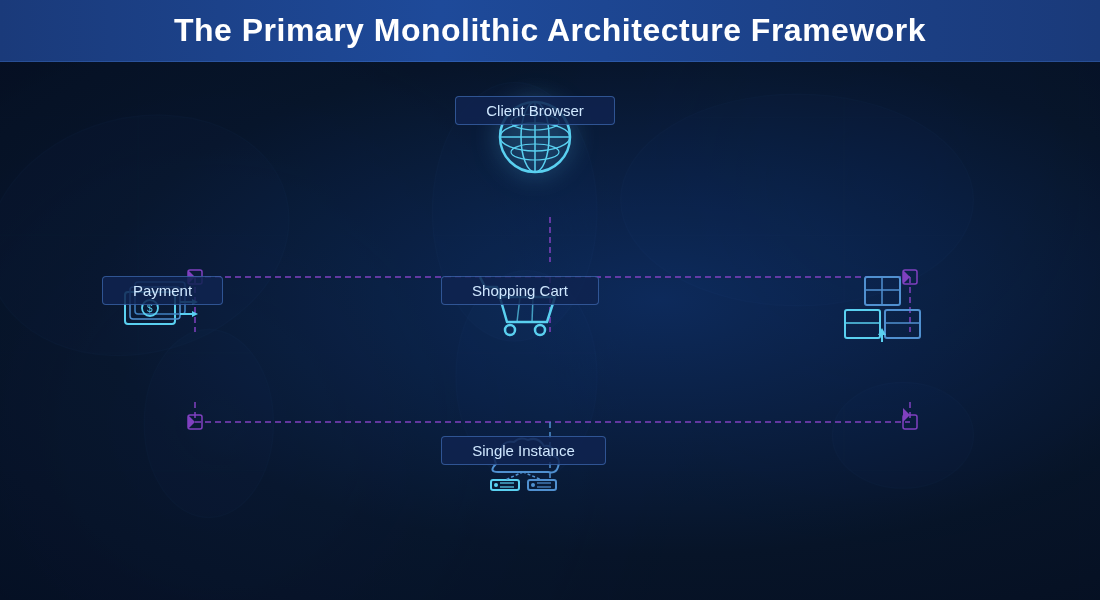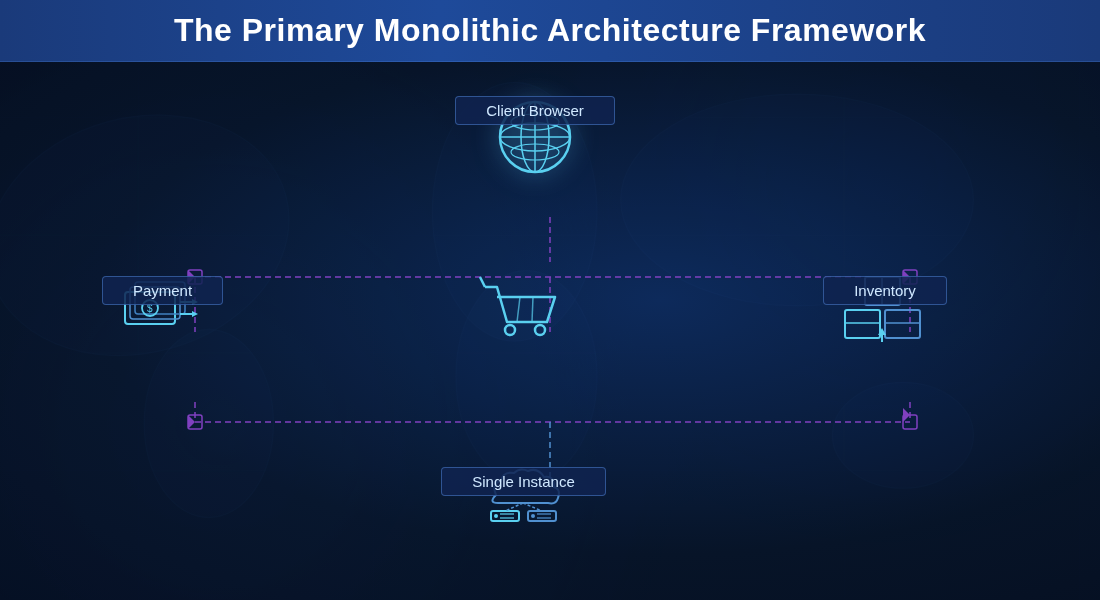--- a/index.html
+++ b/index.html
@@ -227,43 +227,43 @@
       <polyline points="10,15 22,15 32,50 72,50 80,25 22,25" fill="none" stroke="#5ad0f0" stroke-width="2.5" stroke-linejoin="round"></polyline>
 
       <line x1="10" y1="15" x2="5" y2="5" stroke="#5ad0f0" stroke-width="2.5"></line>
 
       <circle cx="35" cy="58" r="5" fill="none" stroke="#5ad0f0" stroke-width="2.5"></circle>
       <circle cx="65" cy="58" r="5" fill="none" stroke="#5ad0f0" stroke-width="2.5"></circle>
 
       <line x1="45" y1="25" x2="42" y2="50" stroke="#5ad0f0" stroke-width="1.5" opacity="0.7"></line>
       <line x1="58" y1="25" x2="57" y2="50" stroke="#5ad0f0" stroke-width="1.5" opacity="0.7"></line>
     </svg>
+    <div class="label" style="margin-top: 4px;">Shopping Cart</div>
   </div>
 
   <div class="icon-container" style="left: 840px; top: 210px; align-items: center;">
 
     <svg width="90" height="80" viewBox="0 0 90 80">
 
       <rect x="25" y="5" width="35" height="28" rx="2" fill="none" stroke="#5090d0" stroke-width="2"></rect>
       <line x1="25" y1="18" x2="60" y2="18" stroke="#5090d0" stroke-width="1.5"></line>
       <line x1="42" y1="5" x2="42" y2="33" stroke="#5090d0" stroke-width="1.5"></line>
 
       <rect x="5" y="38" width="35" height="28" rx="2" fill="none" stroke="#5ad0f0" stroke-width="2"></rect>
       <line x1="5" y1="51" x2="40" y2="51" stroke="#5ad0f0" stroke-width="1.5"></line>
 
       <rect x="45" y="38" width="35" height="28" rx="2" fill="none" stroke="#5090d0" stroke-width="2"></rect>
       <line x1="45" y1="51" x2="80" y2="51" stroke="#5090d0" stroke-width="1.5"></line>
 
       <line x1="42" y1="60" x2="42" y2="70" stroke="#5ad0f0" stroke-width="2"></line>
       <polygon points="38,63 42,56 46,63" fill="#5ad0f0"></polygon>
     </svg>
-    <div class="label" style="margin-top: 4px;">Inventory</div>
-  </div>
-
-  <div class="icon-container" style="left: 476px; top: 401px; align-items: center;">
+  </div>
+
+  <div class="icon-container" style="left: 476px; top: 370px; align-items: center;">
 
     <svg width="95" height="75" viewBox="0 0 95 75">
 
       <path d="M20,32 Q15,20 25,18 Q27,8 38,10 Q44,4 52,8 Q62,4 68,14 Q78,12 78,24 Q85,26 82,35 Q80,42 72,40 L22,40 Q12,40 20,32Z" fill="none" stroke="#5090d0" stroke-width="2"></path>
 
       <rect x="15" y="48" width="28" height="10" rx="2" fill="none" stroke="#5ad0f0" stroke-width="2"></rect>
       <circle cx="20" cy="53" r="2" fill="#5ad0f0"></circle>
       <line x1="24" y1="51" x2="38" y2="51" stroke="#5ad0f0" stroke-width="1.2"></line>
       <line x1="24" y1="55" x2="38" y2="55" stroke="#5ad0f0" stroke-width="1.2"></line>
 

